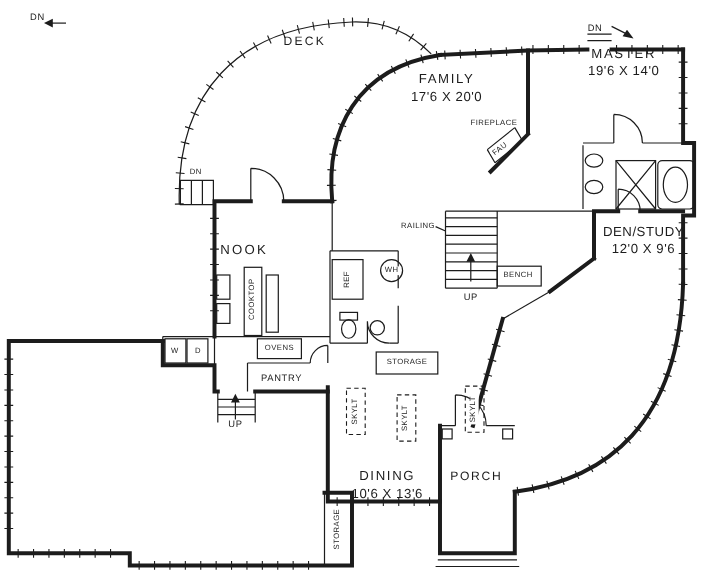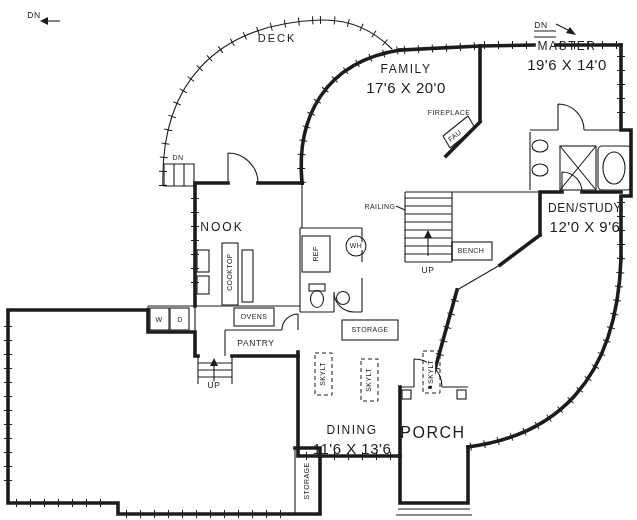--- a/index.html
+++ b/index.html
@@ -12,21 +12,21 @@
   #plan svg{position:absolute;left:0;top:0;}
   
   .w {stroke:var(--ink,#1c1c1c);stroke-width:3.6;fill:none;stroke-linecap:square;stroke-linejoin:miter;}
   .t {stroke:var(--ink,#1c1c1c);stroke-width:1.1;fill:none;}
   .tk{stroke:var(--ink,#1c1c1c);stroke-width:8;fill:none;stroke-dasharray:1 13;}
   .dsh{stroke:var(--ink,#1c1c1c);stroke-width:1;fill:none;stroke-dasharray:4 3;}
   .hd{fill:var(--ink,#1c1c1c);stroke:none;}
   
   .room{position:absolute;transform:translate(-50%,-50%);text-align:center;line-height:1.3;white-space:nowrap;}
   .room .nm{font-size:12px;letter-spacing:1.5px;display:block;}
-  .room .dm{font-size:15px;letter-spacing:.5px;display:block;}
+  .room .dm{font-size:12px;letter-spacing:.5px;display:block;}
   .lbl{position:absolute;transform:translate(-50%,-50%);white-space:nowrap;letter-spacing:.8px;}
   .md{font-size:11px;letter-spacing:2px;}
   .sm{font-size:8.5px;letter-spacing:.6px;}
   .xs{font-size:7px;letter-spacing:.4px;}
   .v{transform:translate(-50%,-50%) rotate(-90deg);}
   .diag{transform:translate(-50%,-50%) rotate(-38deg);}
   .bg{background:var(--paper,#fff);padding:0 2px;line-height:1.1;}
 </style>
 </head>
 <body>
@@ -155,24 +155,24 @@
   <div class="lbl" style="left:222px;top:227px;font-size:12px;letter-spacing:2px">NOOK</div>
 
   <div class="room" style="left:585px;top:219px">
     <span class="nm" style="letter-spacing:.5px">DEN/STUDY</span>
     <span class="dm">12'0 X 9'6</span>
   </div>
 
 
   <div class="room" style="left:352px;top:441px">
     <span class="nm">DINING</span>
-    <span class="dm">11'6 X 13'6</span>
+    <span class="dm">10'6 X 13'6</span>
   </div>
 
-  <div class="lbl" style="left:433px;top:433px;font-size:16px;letter-spacing:1.5px">PORCH</div>
+  <div class="lbl" style="left:433px;top:433px;font-size:11px;letter-spacing:1.5px">PORCH</div>
 
 
   <div class="lbl xs" style="left:449px;top:112px">FIREPLACE</div>
   <div class="lbl xs diag bg" style="left:455px;top:136px">FAU</div>
   <div class="lbl xs" style="left:380px;top:206px">RAILING</div>
   <div class="lbl xs bg" style="left:471px;top:251px">BENCH</div>
   <div class="lbl sm" style="left:428px;top:270px">UP</div>
   <div class="lbl sm bg" style="left:214px;top:386px">UP</div>
   <div class="lbl sm" style="left:34px;top:15px">DN</div>
   <div class="lbl sm" style="left:541px;top:25px">DN</div>

